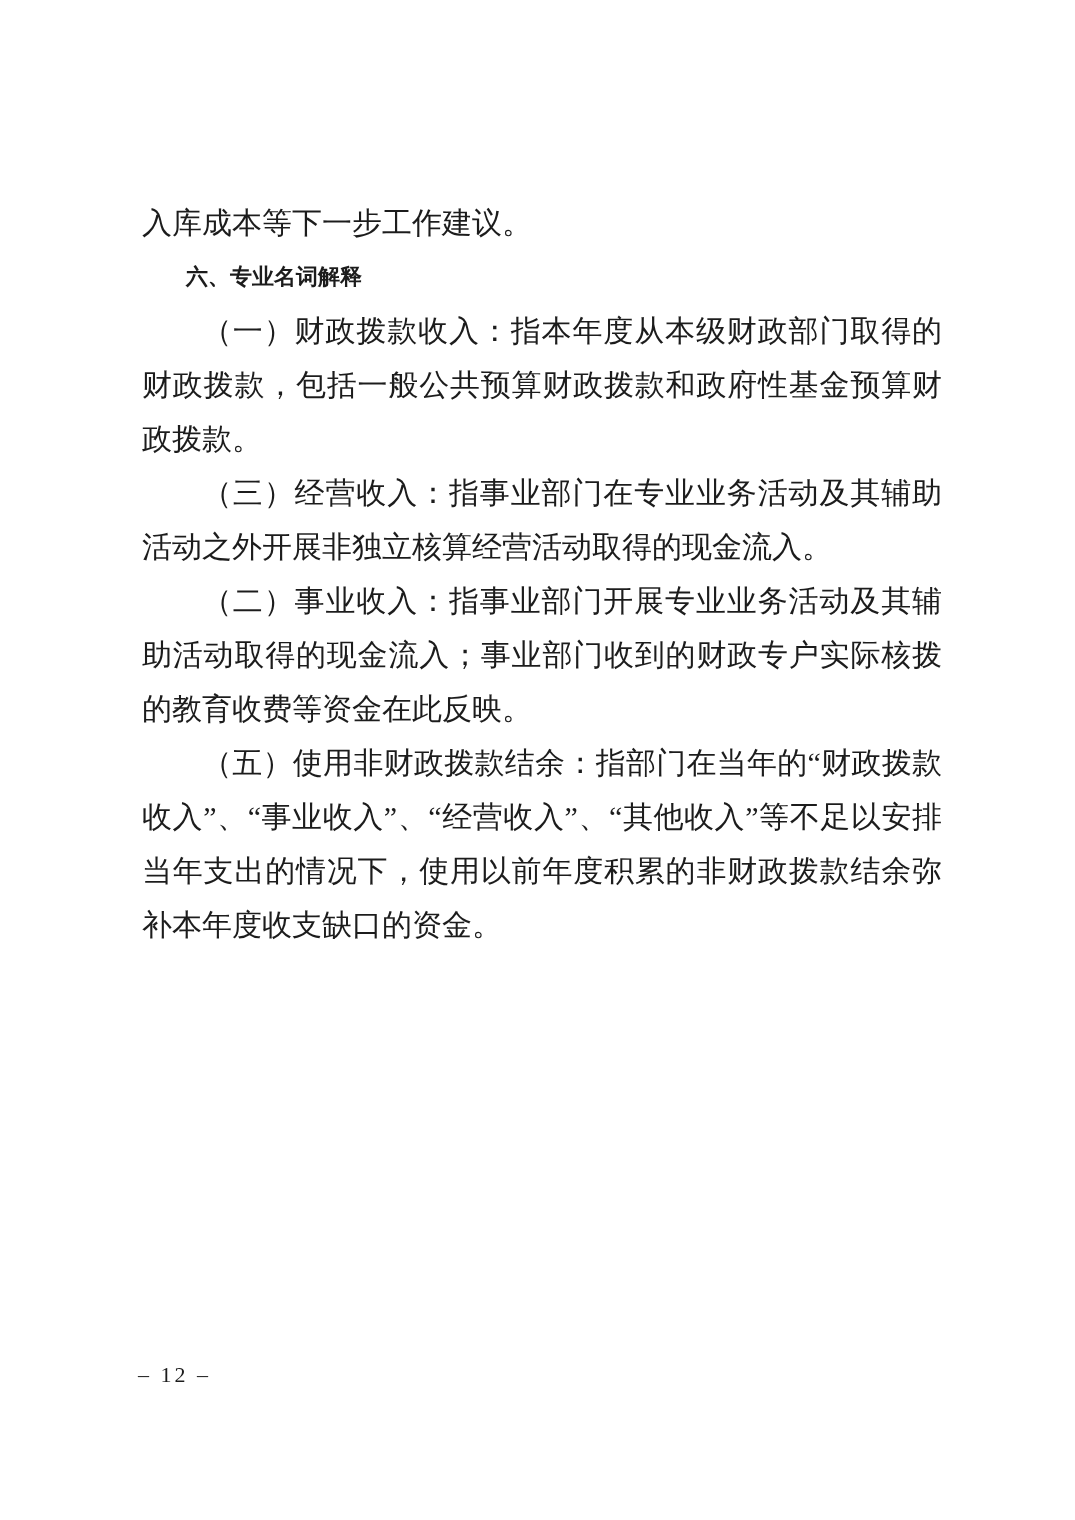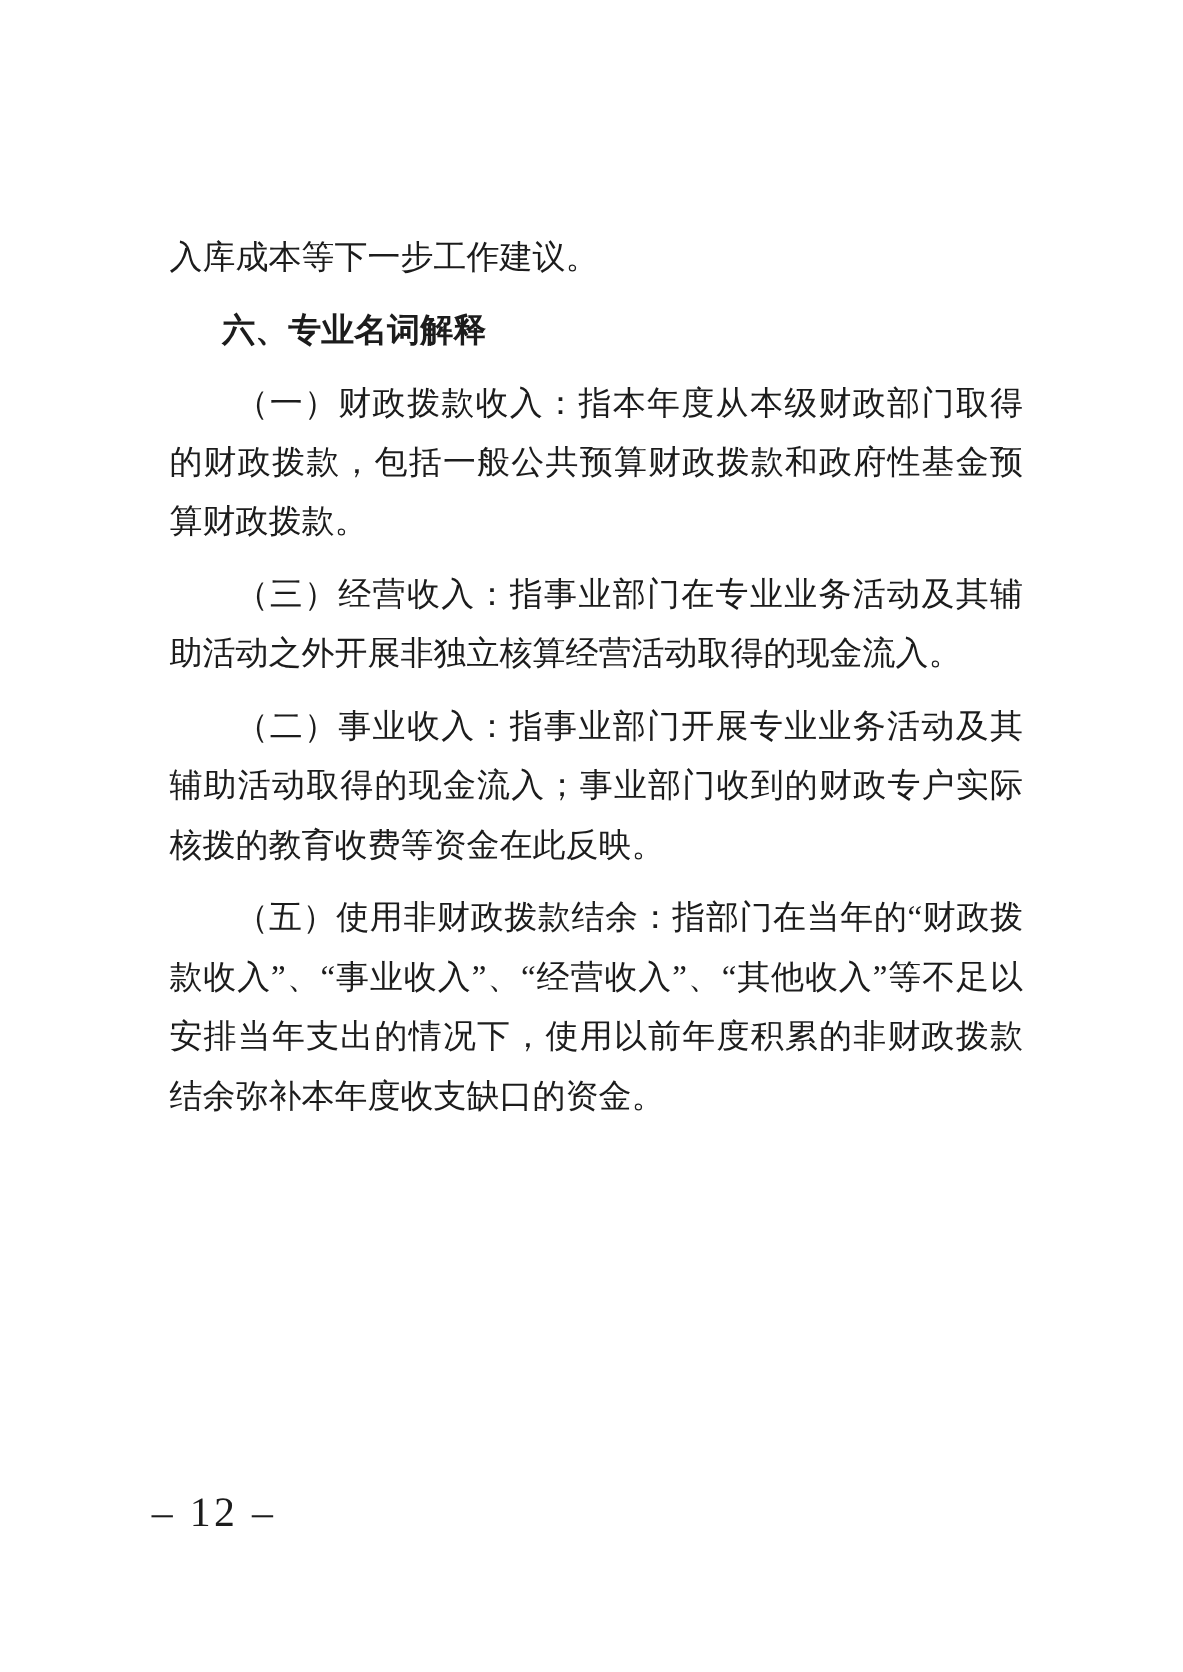--- a/index.html
+++ b/index.html
@@ -19,45 +19,45 @@
     position: absolute;
     left: 142px;
     top: 196px;
     width: 800px;
     font-size: 30px;
     line-height: 54px;
     text-align: justify;
     text-justify: inter-ideograph;
   }
   .content p {
-    margin: 12px;
+    margin: 0;
     padding: 0;
     text-indent: 2em;
   }
   .content p.continuation {
     text-indent: 0;
   }
   .heading {
     margin: 0;
     padding: 0;
     font-family: "Liberation Sans", "DejaVu Sans", sans-serif;
     font-weight: 700;
-    font-size: 30px;
+    font-size: 22px;
     line-height: 54px;
     text-indent: 2em;
     text-align: left;
   }
   .term {
     font-weight: 400;
   }
   .pagenum {
     position: absolute;
     left: 138px;
     top: 1358px;
-    font-size: 38px;
+    font-size: 22px;
     line-height: 34px;
     letter-spacing: 3px;
     color: #1c1c1c;
   }
 </style>
 </head>
 <body>
 
 <div class="page">
 

